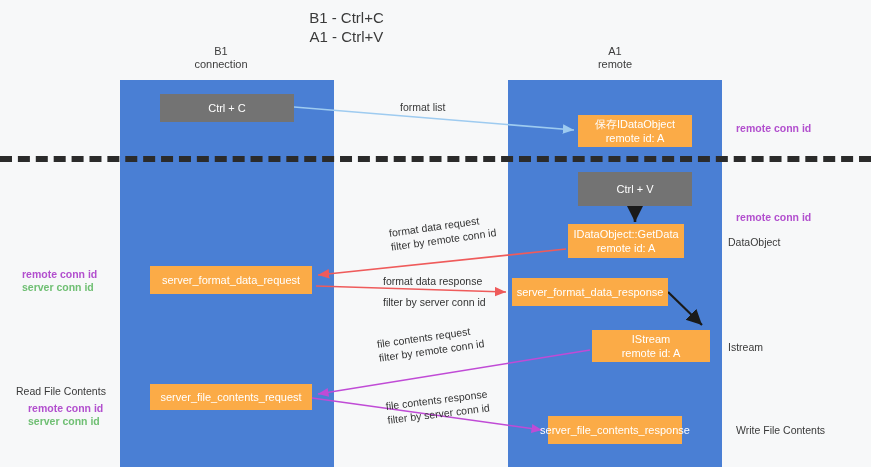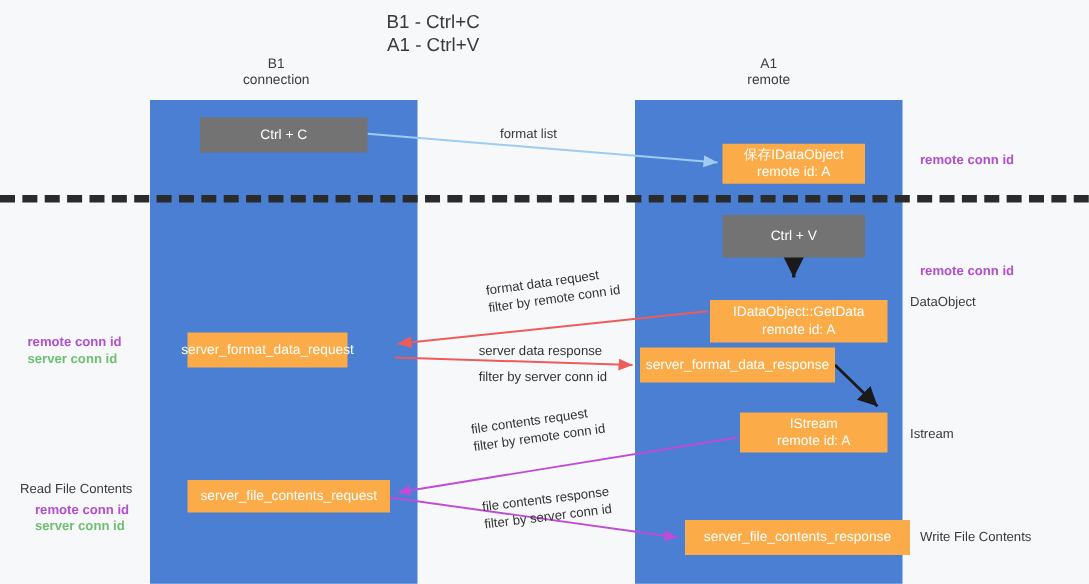--- a/index.html
+++ b/index.html
@@ -30,26 +30,26 @@
   .box{position:absolute;display:flex;flex-direction:column;align-items:center;
        justify-content:center;color:#fff;font-size:11px;line-height:14px;
        text-align:center;box-sizing:border-box;}
   .box.orange{background:#fbab47;}
   .box.green{background:#77c island;}
   .box.green{background:#737373;}
 
   #box-ctrlc{left:160px;top:94px;width:134px;height:28px;}
   #box-save{left:578px;top:115px;width:114px;height:32px;}
   #box-ctrlv{left:578px;top:172px;width:114px;height:34px;}
-  #box-getdata{left:568px;top:240px;width:142px;height:34px;}
-  #box-sfdreq{left:150px;top:266px;width:128px;height:28px;}
+  #box-getdata{left:568px;top:224px;width:116px;height:34px;}
+  #box-sfdreq{left:150px;top:266px;width:162px;height:28px;}
   #box-sfdres{left:512px;top:278px;width:156px;height:28px;}
   #box-istream{left:592px;top:330px;width:118px;height:32px;}
   #box-sfcreq{left:150px;top:384px;width:162px;height:26px;}
-  #box-sfcres{left:548px;top:416px;width:180px;height:28px;}
+  #box-sfcres{left:548px;top:416px;width:134px;height:28px;}
 
   
   #dashed{position:absolute;left:0;top:156px;width:871px;height:0;
           border-top:6px dashed #2b2b2b;}
 
   
   .lbl{position:absolute;font-size:10.5px;line-height:13px;white-space:nowrap;}
   .lbl.dark{color:#3a3a3a;}
   .lbl.purple{color:#b24fce;font-weight:bold;}
   .lbl.green{color:#6fbf73;font-weight:bold;}
@@ -191,21 +191,21 @@
   </div>
 
   <div id="c-fdreq" class="rot">
     <div class="dark">format data request</div>
     <div>
       <span class="dark">filter by </span><span class="magenta">remote conn id</span>
     </div>
   </div>
 
   <div id="c-fdres" class="rot">
-    <div class="dark">server data response</div>
+    <div class="dark">format data response</div>
     <div style="margin-top:7px">
       <span class="dark">filter by </span><span class="magenta">server conn id</span>
     </div>
   </div>
 
   <div id="c-fcreq" class="rot">
     <div class="dark">file contents request</div>
     <div>
       <span class="dark">filter by </span><span class="magenta">remote conn id</span>
     </div>

